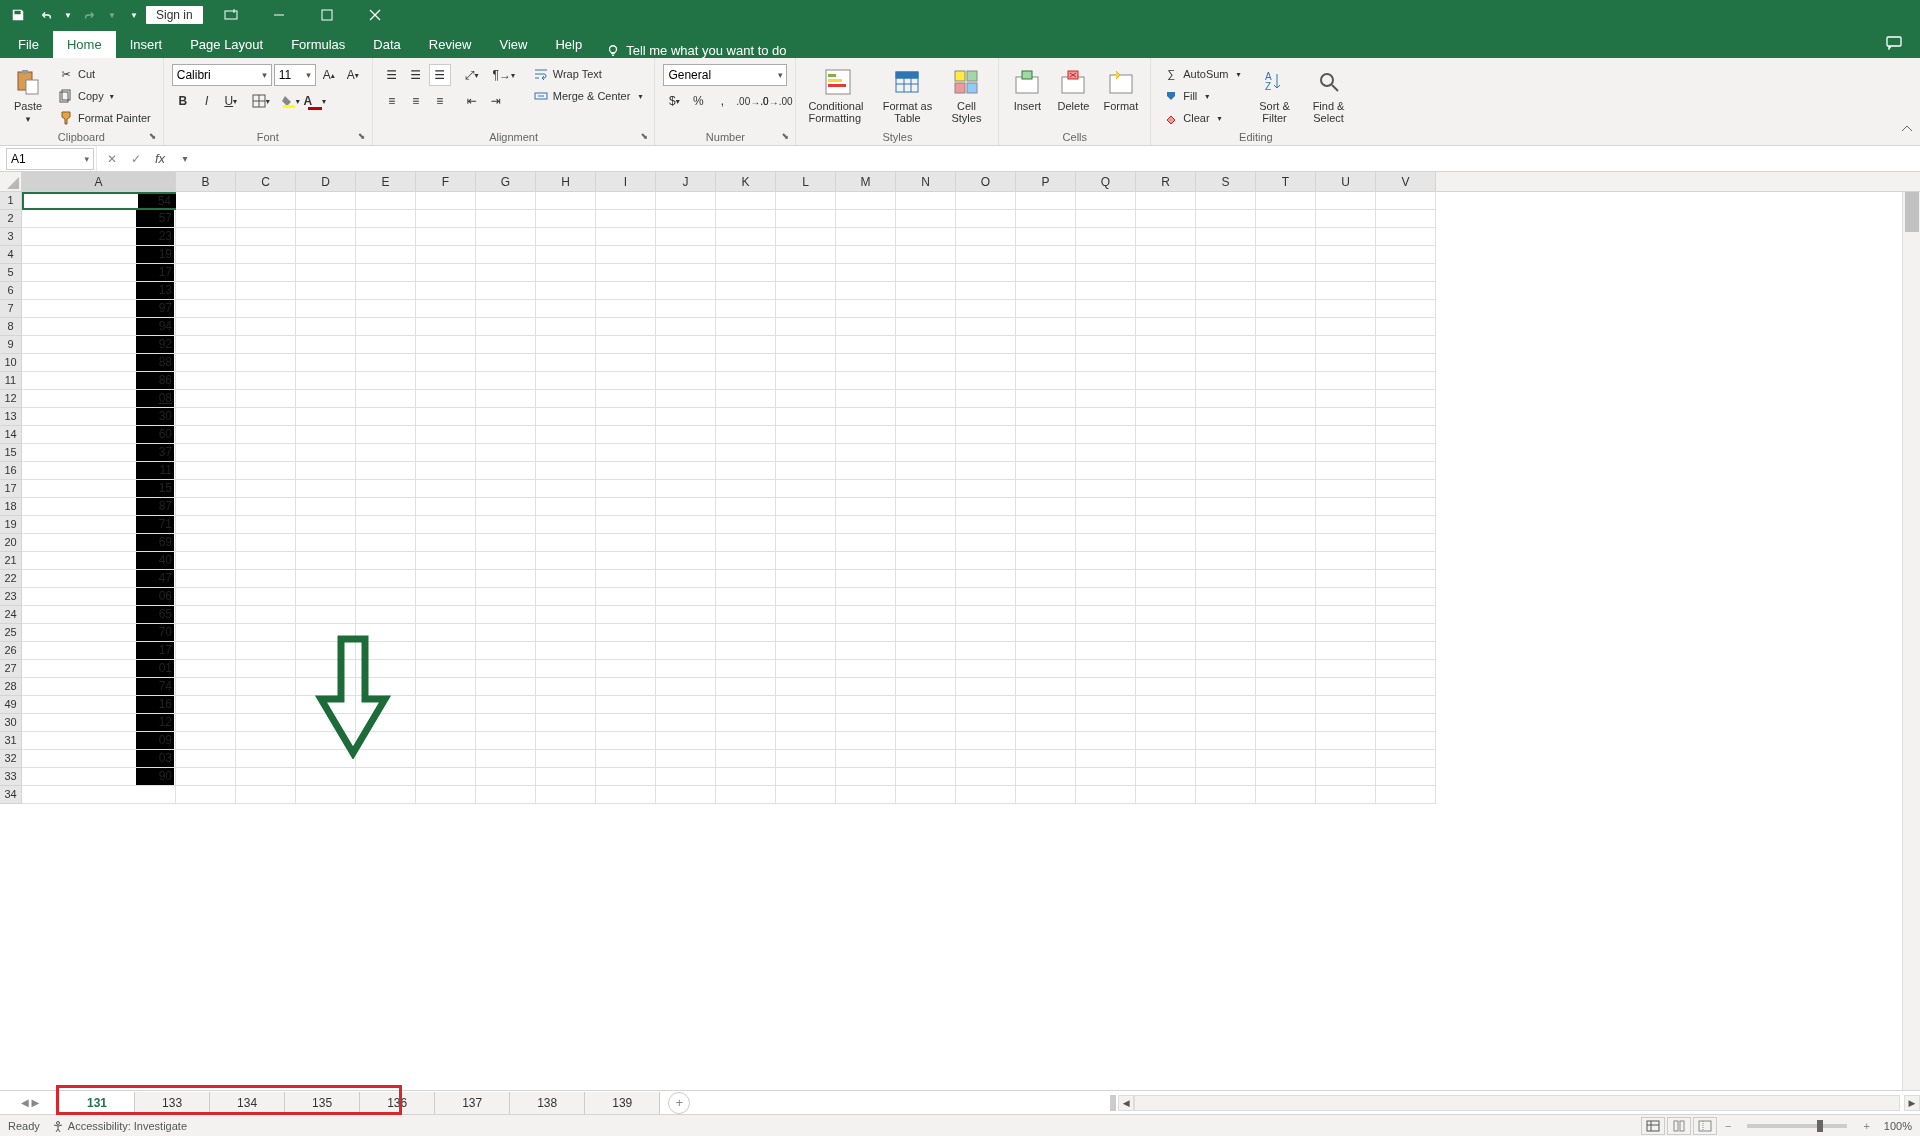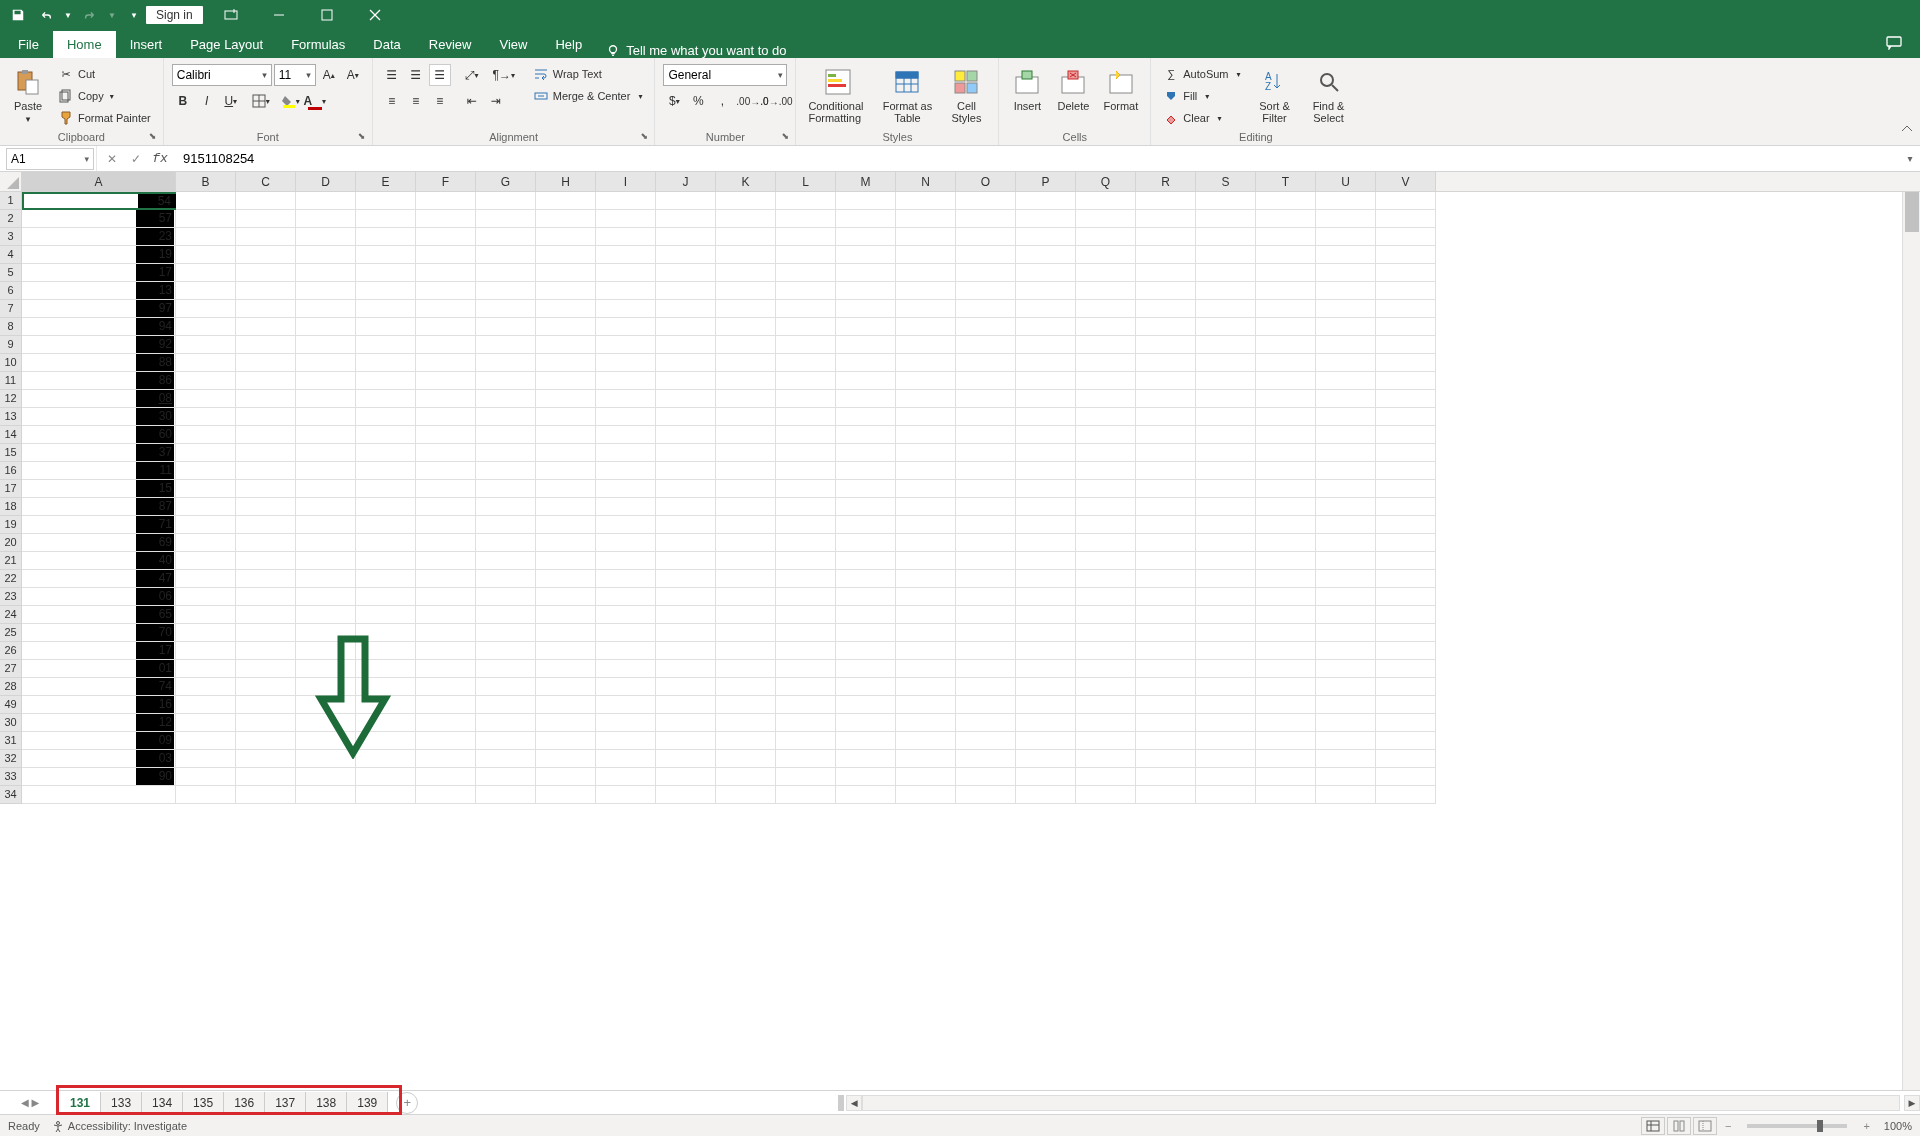--- a/index.html
+++ b/index.html
@@ -40,21 +40,21 @@
 .sq-btn { width: 22px; height: 22px; border: 1px solid transparent; display:flex; align-items:center; justify-content:center; font-size:12px; color:#333; cursor:pointer; }
 .sq-btn.outlined { border-color:#ccc; background:#fff; }
 .align-block { display:flex; flex-direction:column; gap:4px; }
 
 
 .formula-bar { height: 26px; border-bottom: 1px solid #d4d4d4; display:flex; align-items:center; background:#fff; }
 .name-box { width: 88px; height: 22px; border: 1px solid #ccc; margin: 0 2px 0 6px; font-size:12px; padding:0 4px; display:flex; align-items:center; }
 .name-box .arr { margin-left:auto; font-size:9px; color:#666; }
 .fb-btns { display:flex; align-items:center; gap:2px; padding:0 4px; border-left:1px solid #e8e8e8; height:100%; }
 .fb-btn { width:22px; height:22px; display:flex; align-items:center; justify-content:center; color:#888; font-size:12px; }
-.fx-label { font-style: italic; font-size: 13px; color:#555;font-family:Liberation Mono, monospace; }
+.fx-label { font-style: italic; font-size: 13px; color:#555; }
 .formula-input { flex:1; height:22px; border:none; font-size:13px; padding:0 8px; }
 .formula-expand { width:20px; color:#666; font-size:10px; text-align:center; }
 
 
 .grid-area { position: relative; height: calc(100% - 30px - 28px - 88px - 26px - 24px - 22px); overflow:hidden; }
 .col-headers { display:flex; height:20px; background:#f3f2f1; border-bottom:1px solid #d4d4d4; }
 .select-all { width:22px; border-right:1px solid #d4d4d4; background:#f3f2f1; position:relative; }
 .select-all::after { content:''; position:absolute; right:2px; bottom:2px; border:6px solid transparent; border-right-color:#b8b8b8; border-bottom-color:#b8b8b8; }
 .ch { border-right:1px solid #d4d4d4; text-align:center; font-size:12px; color:#333; line-height:20px; background:#e6e6e6; }
 .ch.A { width:154px; background:#d2d2d2; }
@@ -67,21 +67,21 @@
 .cell.std { width:60px; }
 .cell.selected { border:2px solid #217346; line-height:15px; }
 .redact { position:absolute; top:0; left:114px; width:38px; height:100%; background:#000; }
 .vscroll { position:absolute; right:0; top:20px; width:18px; bottom:0; background:#f3f2f1; border-left:1px solid #ddd; }
 .vthumb { position:absolute; top:0; left:2px; width:14px; height:40px; background:#c1c1c1; }
 
 
 .sheet-bar { height:24px; background:#fff; border-top:1px solid #d4d4d4; display:flex; align-items:center; position:relative; }
 .sheet-nav { width:60px; display:flex; align-items:center; justify-content:center; gap:6px; color:#888; font-size:10px; }
 .sheet-tabs-wrap { position:relative; display:flex; align-items:center; height:100%; }
-.sheet-tab { padding:0 10px; height:22px; line-height:22px; font-size:12px; color:#333; border-right:1px solid #ccc; background:#f3f2f1; cursor:pointer; }
+.sheet-tab { padding:0 27px; height:22px; line-height:22px; font-size:12px; color:#333; border-right:1px solid #ccc; background:#f3f2f1; cursor:pointer; }
 .sheet-tab.active { background:#fff; color:#217346; font-weight:bold; border-bottom:2px solid #217346; }
 .add-sheet { width:22px; height:22px; border:1px solid #ccc; border-radius:50%; margin-left:8px; display:flex; align-items:center; justify-content:center; color:#888; font-size:13px; }
 .red-box { position:absolute; border:3px solid #d7262c; pointer-events:none; }
 .hscroll-area { flex:1; display:flex; align-items:center; margin-left:20px; }
 .hscroll { flex:1; height:16px; background:#f3f2f1; border:1px solid #ddd; position:relative; margin-right:4px; }
 .harr { width:16px; height:16px; border:1px solid #ddd; display:flex; align-items:center; justify-content:center; font-size:9px; color:#555; background:#f3f2f1; }
 
 
 .green-arrow { position:absolute; pointer-events:none; }
 
@@ -465,21 +465,20 @@
 <div class="formula-bar">
   <div class="name-box">
       <span>A1</span>
       <span class="arr">▾</span>
     </div>
   <div class="fb-btns">
     <div class="fb-btn">✕</div>
     <div class="fb-btn">✓</div>
     <div class="fb-btn fx-label">fx</div>
   </div>
-  <input class="formula-input" value="9151108254" style="">
   <div class="formula-expand">▾</div>
 </div>
 
 <div class="grid-area">
   <div class="col-headers">
     <div class="select-all"></div>
     <div id="col-headers-mount" style="display: flex;">
         <div class="ch A">A</div>
         <div class="ch std">B</div>
         <div class="ch std">C</div>

